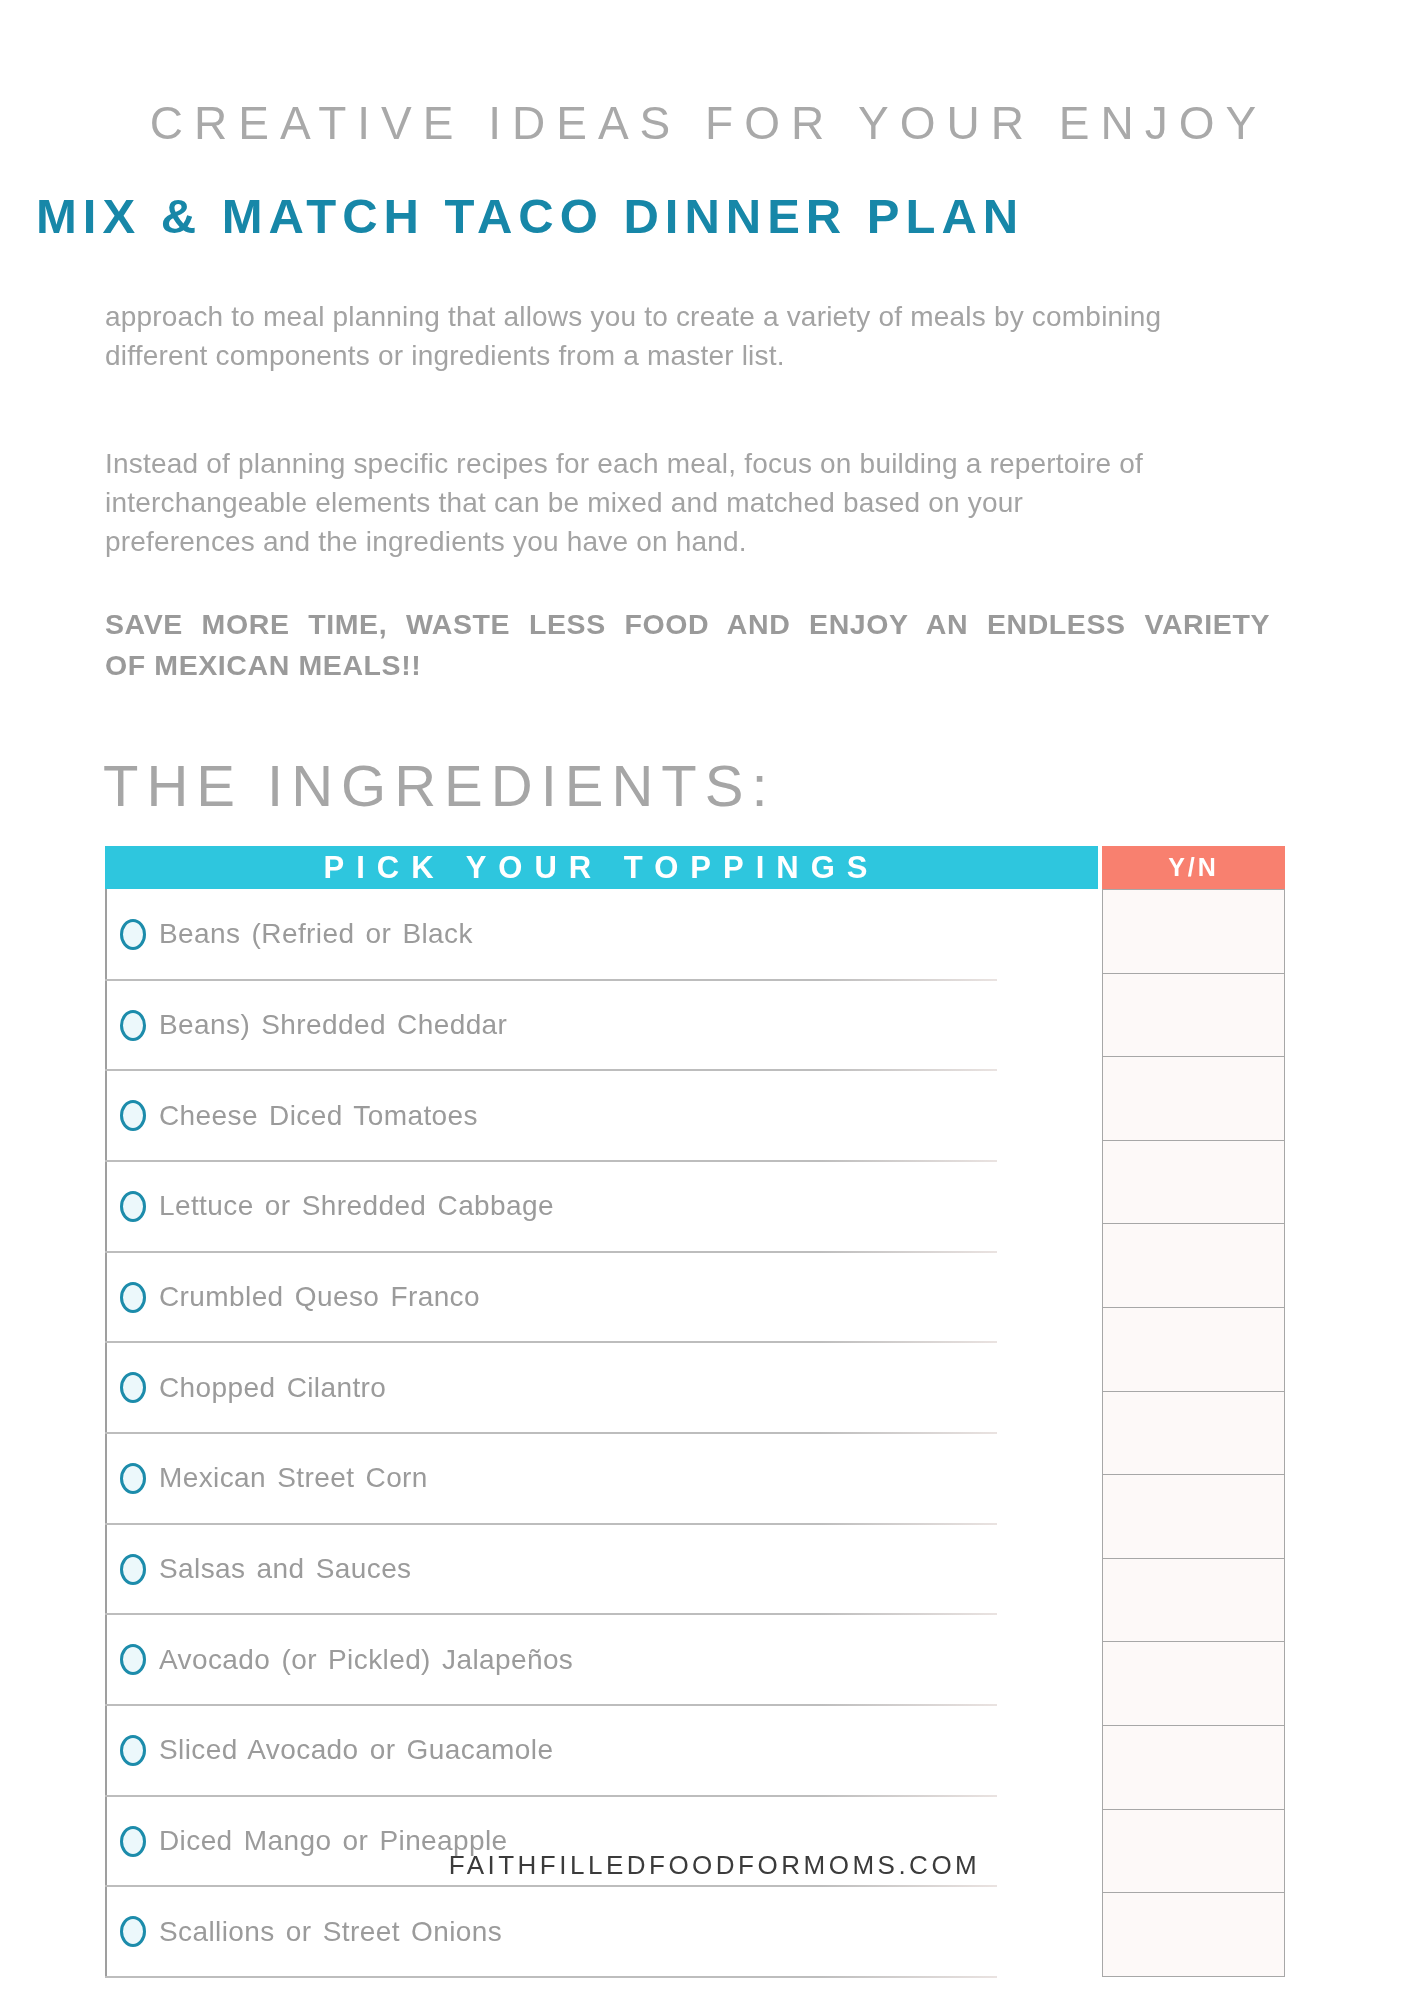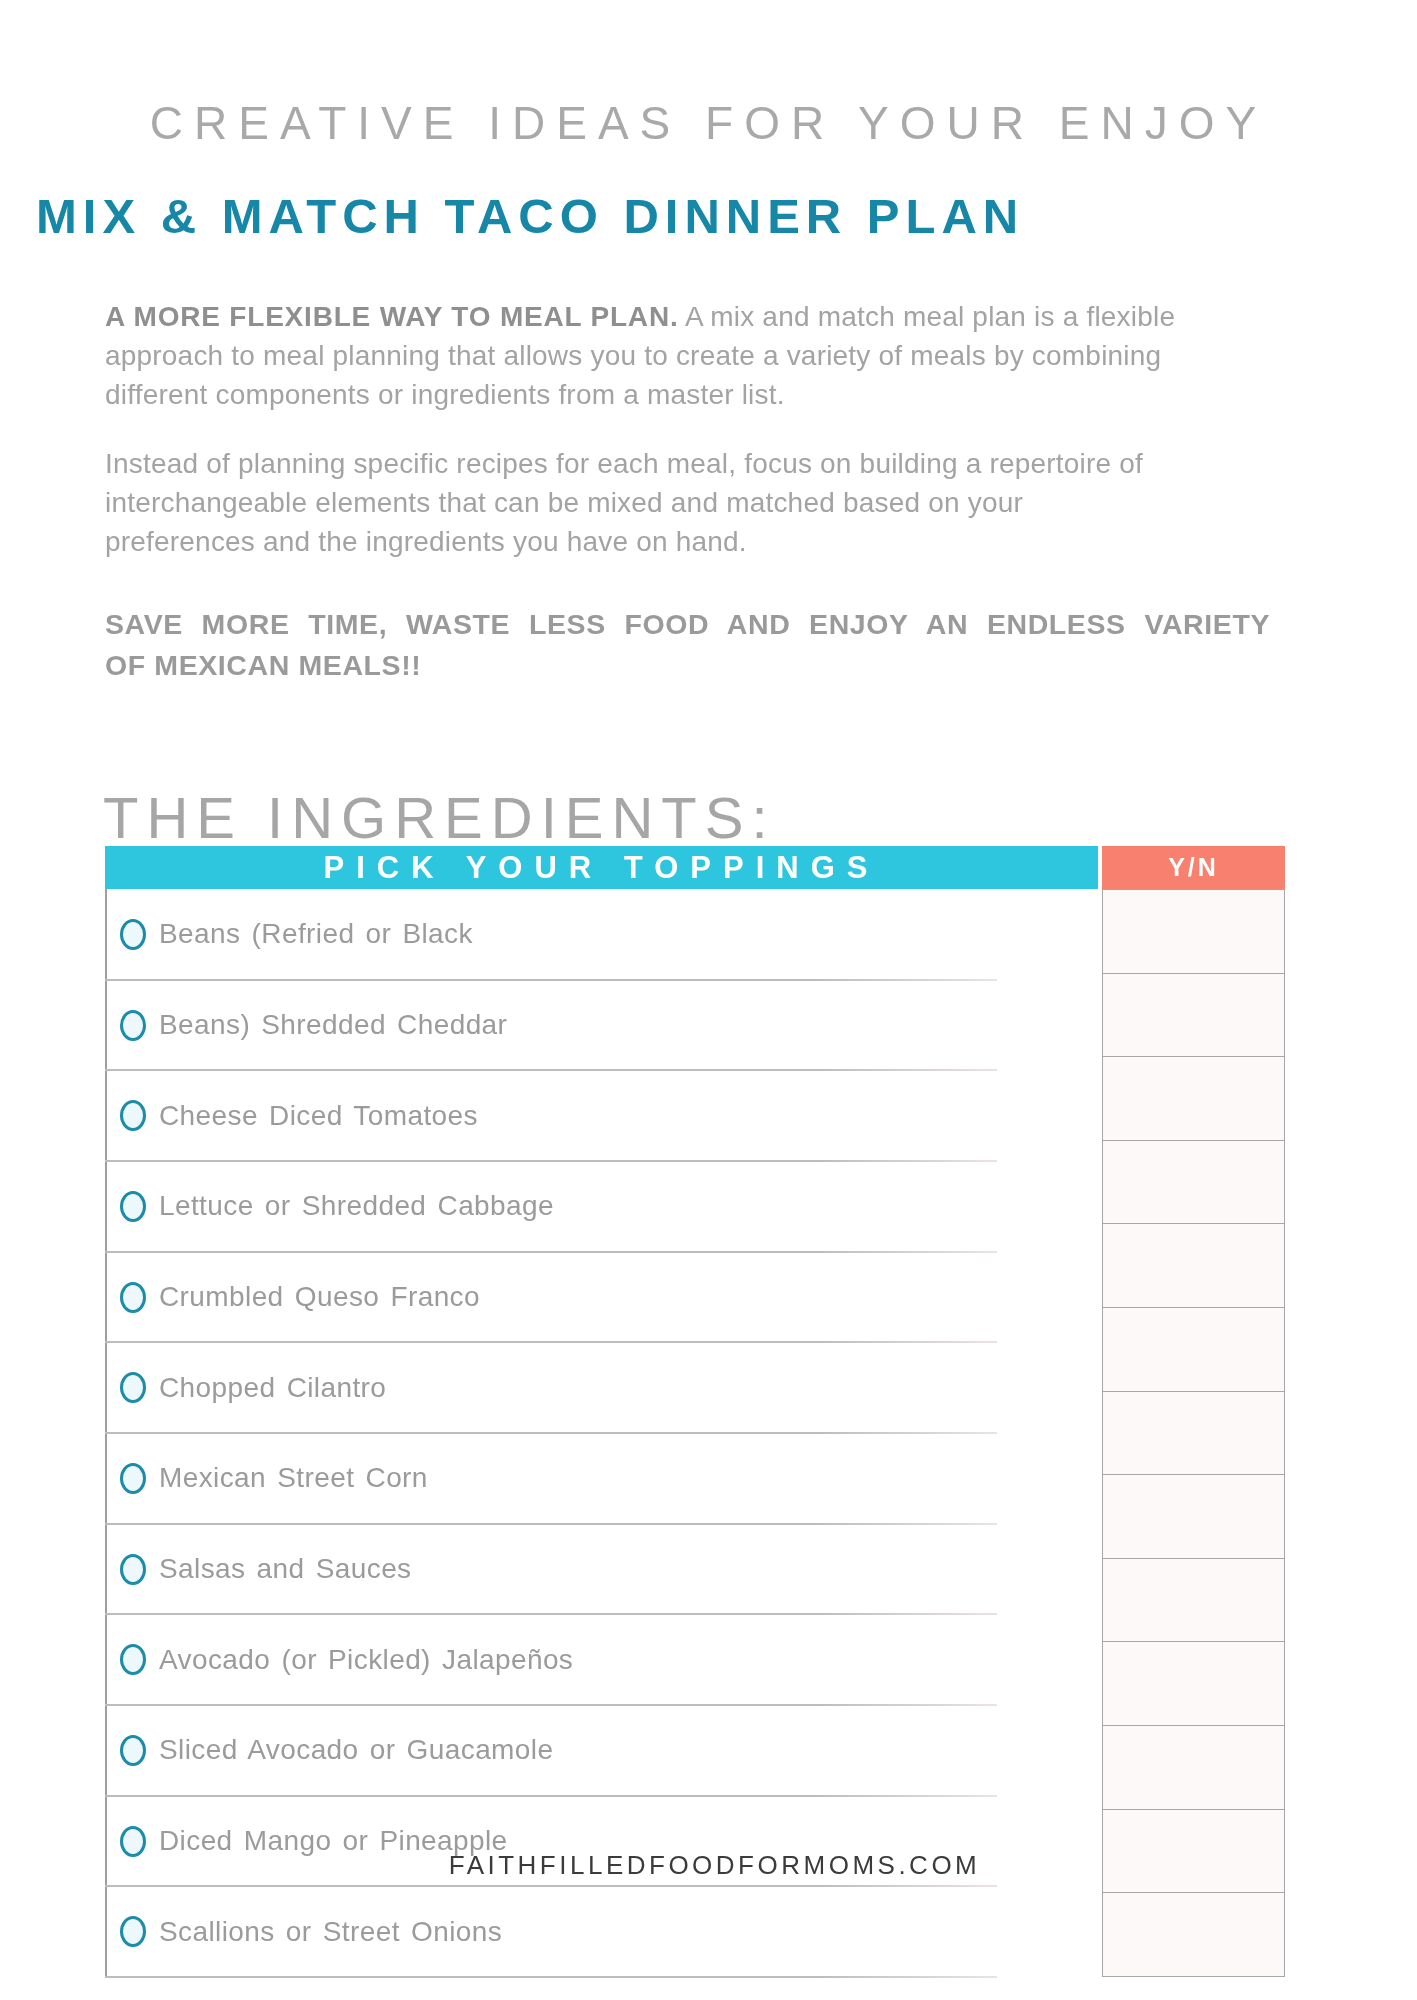--- a/index.html
+++ b/index.html
@@ -28,21 +28,21 @@
   .intro .lead{font-weight:700;color:var(--lead-gray);letter-spacing:0.8px;}
   .para2{top:444px;}
   .callout{
     position:absolute;left:105px;top:604px;width:1165px;
     font-weight:700;color:var(--callout-gray);
     font-size:28.5px;line-height:41px;letter-spacing:0.6px;
   }
   .callout .justify{text-align:justify;text-align-last:justify;}
   .sec-heading{
     position:absolute;left:103px;top:752px;
-    font-size:58px;font-weight:400;letter-spacing:8px;color:var(--heading-gray);margin-top:32px;
+    font-size:58px;font-weight:400;letter-spacing:8px;color:var(--heading-gray);
   }
   .table{position:absolute;left:105px;top:846px;width:1180px;}
   .thead{display:flex;height:43px;}
   .toppings-head{
     width:993px;background:var(--accent-cyan);color:#fff;
     display:flex;align-items:center;justify-content:center;
     font-weight:700;font-size:31px;letter-spacing:12px;
   }
   .head-gap{width:4px;background:#fff;}
   .yn-head{
@@ -84,21 +84,20 @@
   }
 </style>
 </head>
 <body>
 
 <div class="eyebrow">CREATIVE IDEAS FOR YOUR ENJOY</div>
 
 <div class="title">MIX &amp; MATCH TACO DINNER PLAN</div>
 
 <div class="para intro">
-  <div class="line"><span class="lead">A MORE FLEXIBLE WAY TO MEAL PLAN.</span><span> A mix and match meal plan is a flexible</span></div>
   <div class="line">approach to meal planning that allows you to create a variety of meals by combining</div>
   <div class="line">different components or ingredients  from a master list.</div>
 </div>
 
 <div class="para para2">
   <div class="line">Instead of planning specific recipes for each meal, focus on building a repertoire of</div>
   <div class="line">interchangeable elements that can be mixed and matched based on your</div>
   <div class="line">preferences and the ingredients you have on hand.</div>
 </div>
 

